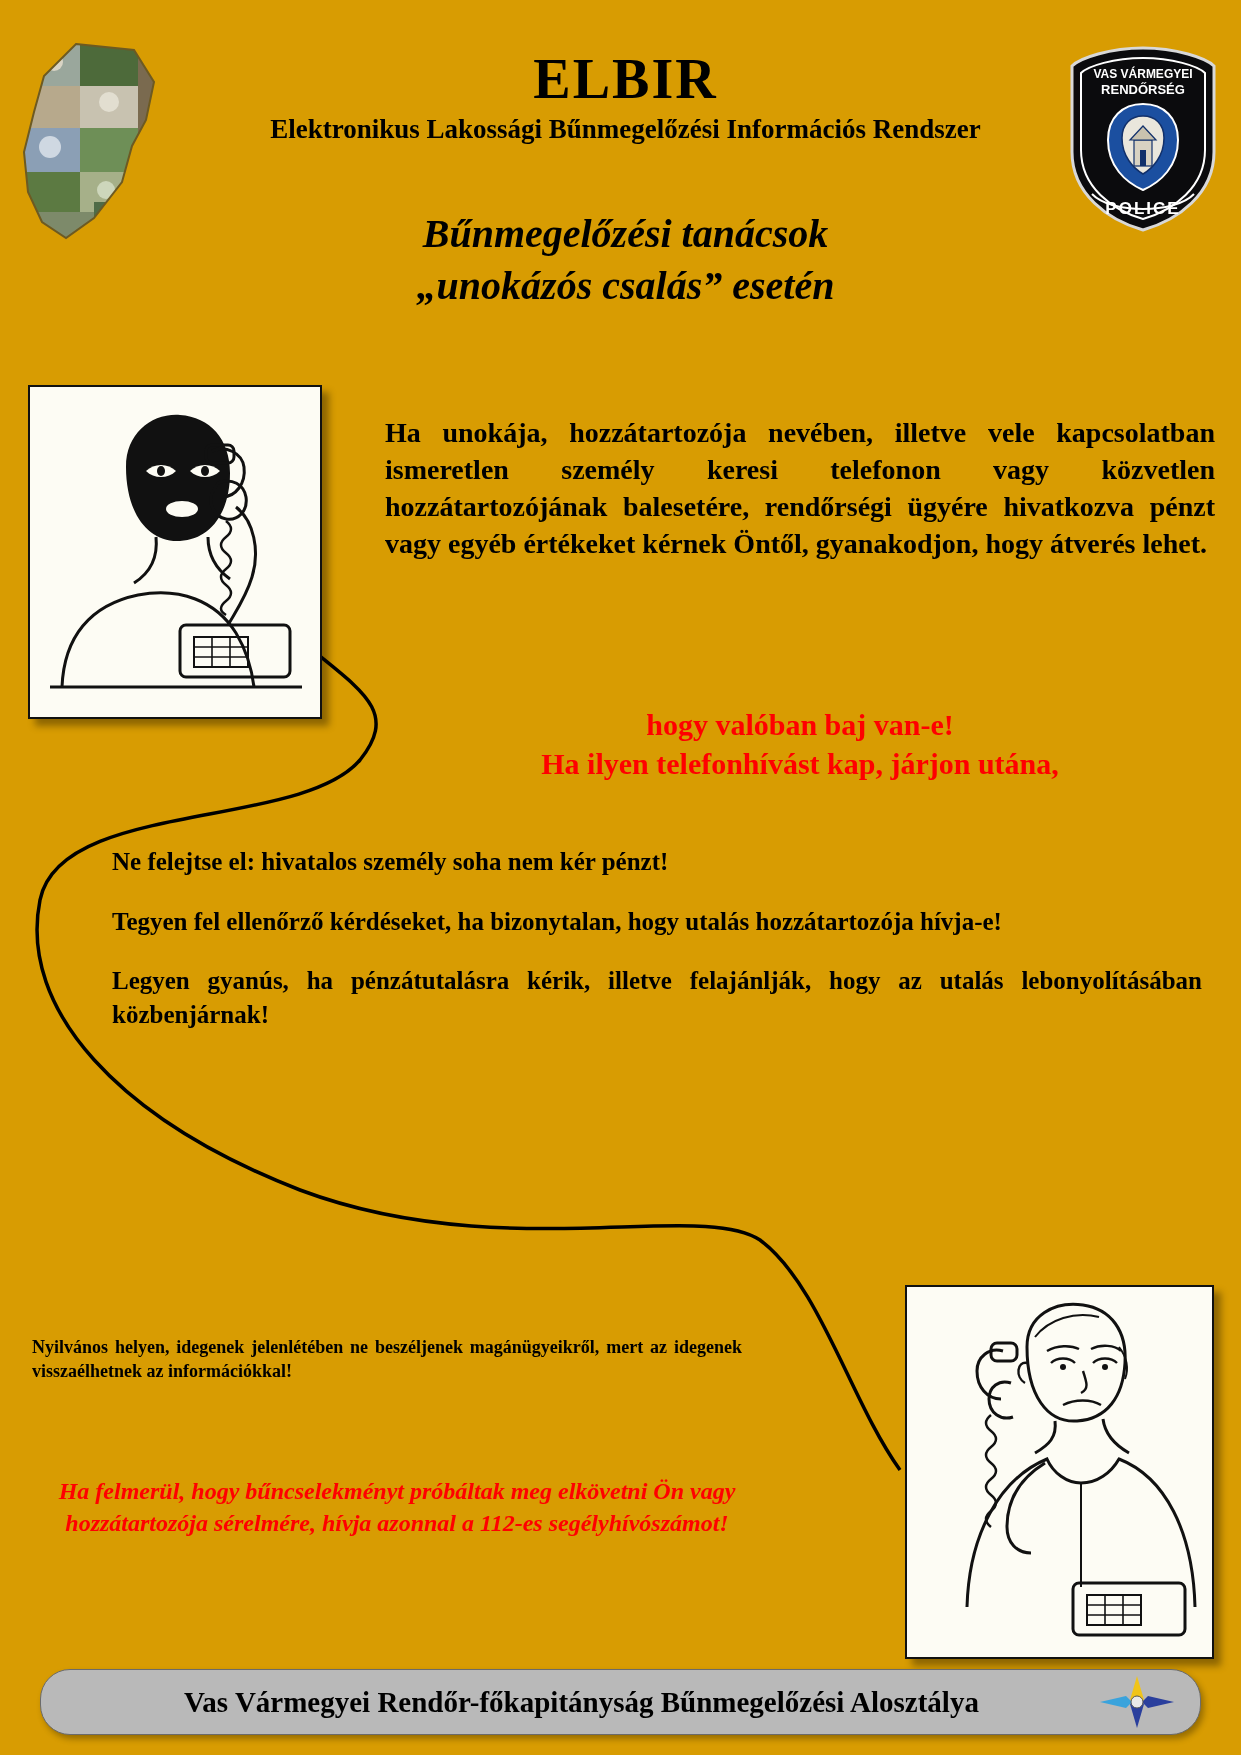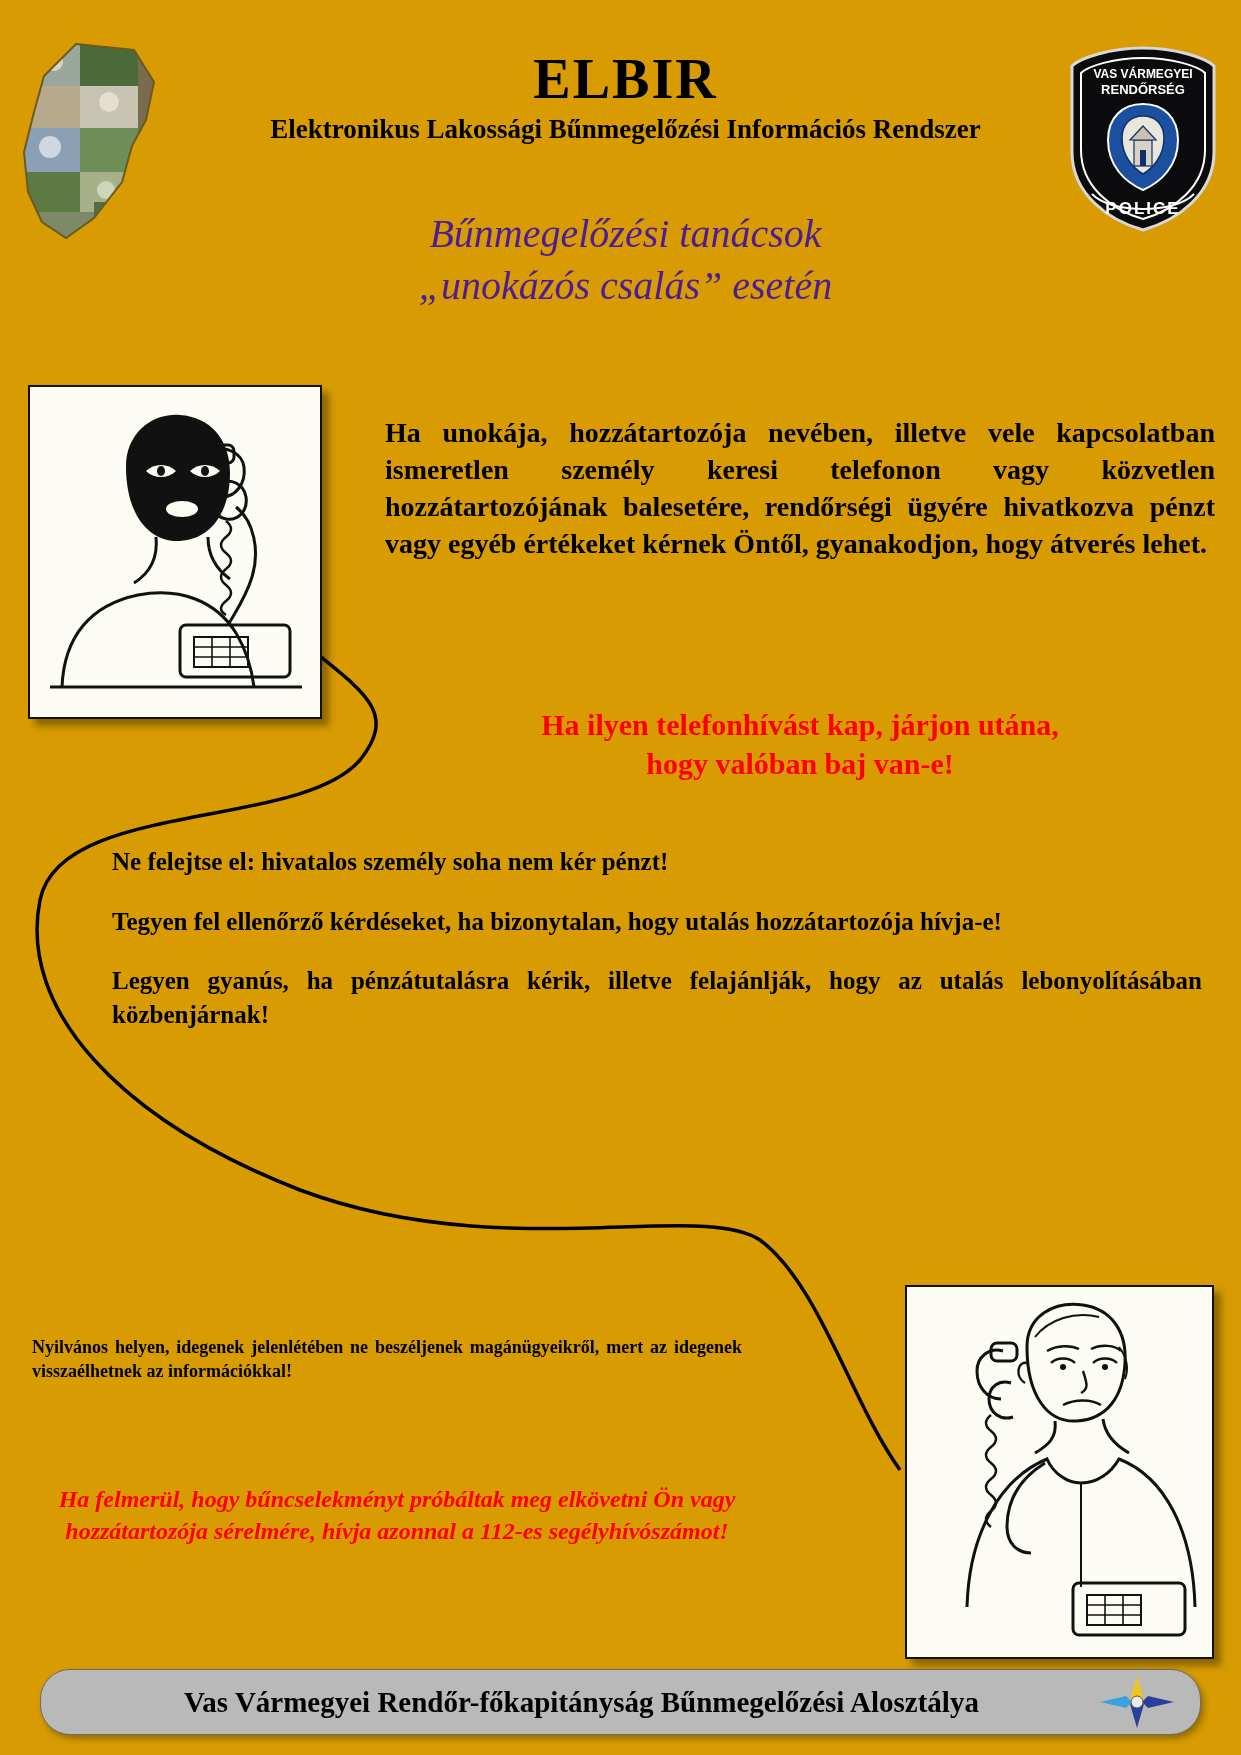--- a/index.html
+++ b/index.html
@@ -68,24 +68,24 @@
     height: 190px;
   }
 
   .poster-title {
     position: absolute;
     top: 208px;
     left: 180px;
     right: 170px;
     text-align: center;
     font-style: italic;
-    font-weight: normal;
+    font-weight: bold;
     font-size: 40px;
     line-height: 1.3;
-    color: #4c1d95;
+    color: #000000;
   }
 
   
   .illus {
     position: absolute;
     background: #fdfcf4;
     border: 2px solid #111;
     box-shadow: 7px 7px 7px rgba(0,0,0,0.35);
   }
   #illus-masked {
@@ -158,21 +158,20 @@
     position: absolute;
     left: 32px;
     top: 1475px;
     width: 730px;
     text-align: center;
     font-style: italic;
     font-weight: bold;
     font-size: 24px;
     line-height: 1.35;
     color: #ff0000;
-    margin-top: 8px;
   }
 
   
   #tails {
     position: absolute;
     left: 0; top: 0;
     width: 1241px;
     height: 1755px;
     pointer-events: none;
   }
@@ -306,22 +305,22 @@
         <line x1="164" y1="260" x2="218" y2="260"></line>
         <line x1="164" y1="270" x2="218" y2="270"></line>
       </g>
       <line x1="20" y1="300" x2="272" y2="300" stroke="#111" stroke-width="3"></line>
     </svg>
   </div>
 
   <div class="para" id="intro-text">Ha unokája, hozzátartozója nevében, illetve vele kapcsolatban ismeretlen   személy keresi telefonon vagy közvetlen hozzátartozójának balesetére, rendőrségi ügyére hivatkozva pénzt vagy egyéb értékeket kérnek Öntől, gyanakodjon, hogy átverés lehet.</div>
 
   <div id="red-call">
+    <div>hogy valóban baj van-e!</div>
     <div>Ha ilyen telefonhívást kap, járjon utána,</div>
-    <div>hogy valóban baj van-e!</div>
   </div>
 
   <div id="advice-list">
     <div class="advice">Ne felejtse el: hivatalos személy soha nem kér pénzt!</div>
     <div class="advice">Tegyen fel ellenőrző kérdéseket, ha bizonytalan, hogy utalás hozzátartozója hívja-e!</div>
     <div class="advice">Legyen gyanús, ha pénzátutalásra kérik, illetve felajánlják, hogy az utalás lebonyolításában közbenjárnak!</div>
   </div>
 
   <div id="public-warning">Nyilvános helyen, idegenek jelenlétében ne beszéljenek magánügyeikről, mert az idegenek visszaélhetnek az információkkal!</div>
   <div id="emergency-note">Ha felmerül, hogy bűncselekményt próbáltak meg elkövetni Ön vagy hozzátartozója sérelmére, hívja azonnal a 112-es segélyhívószámot!</div>

